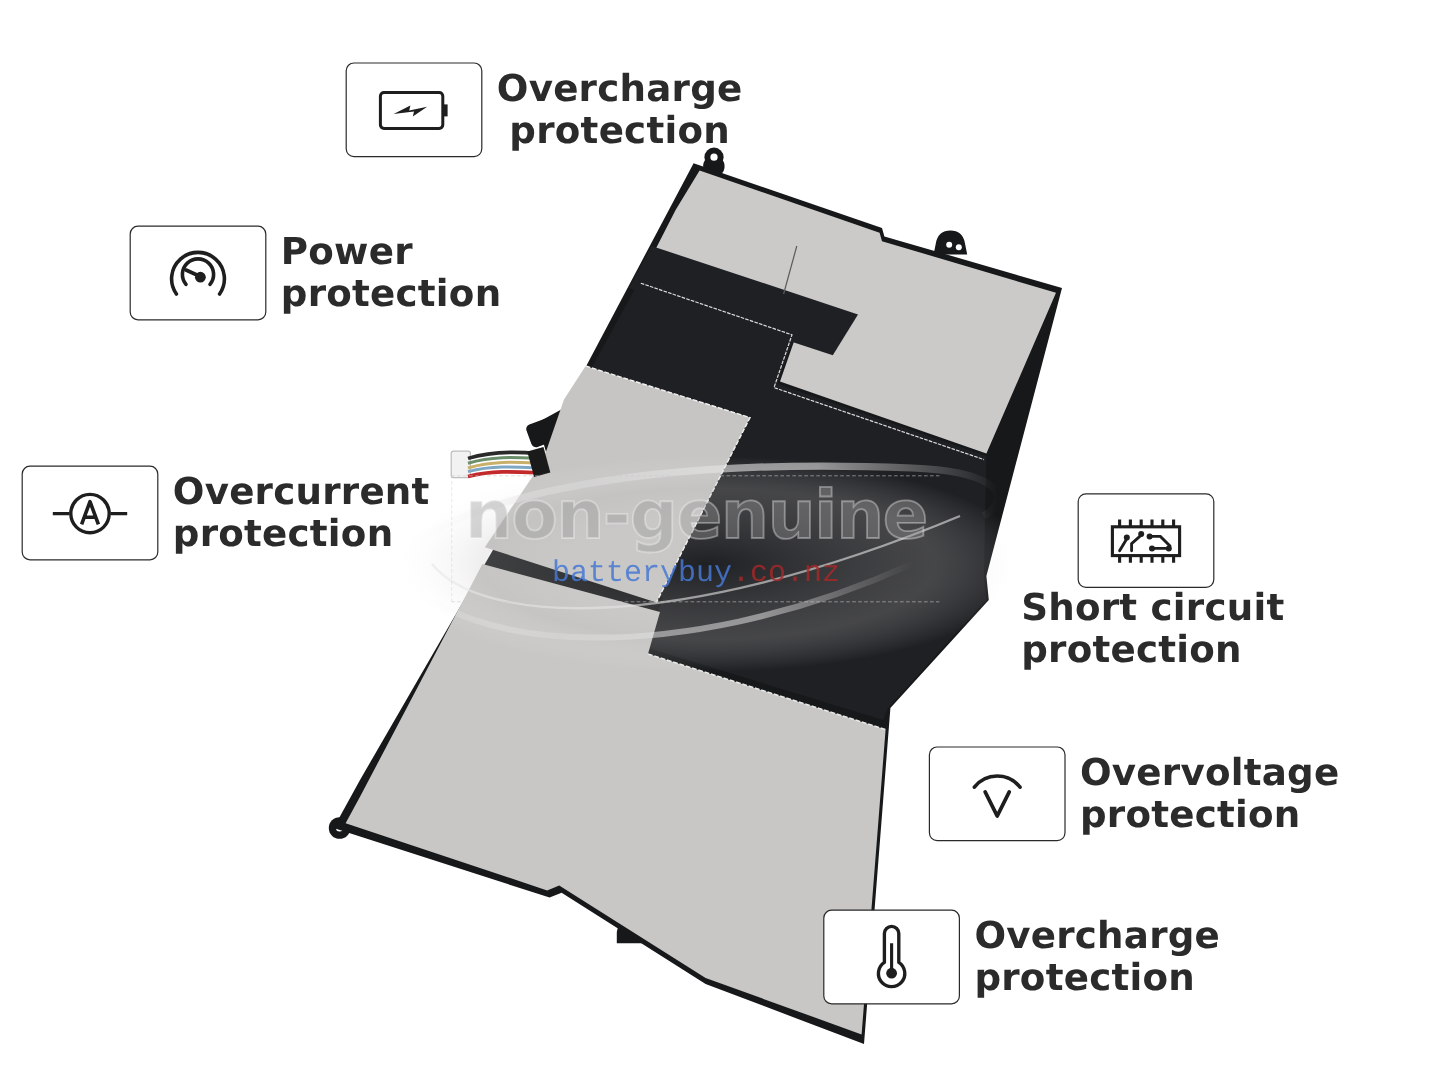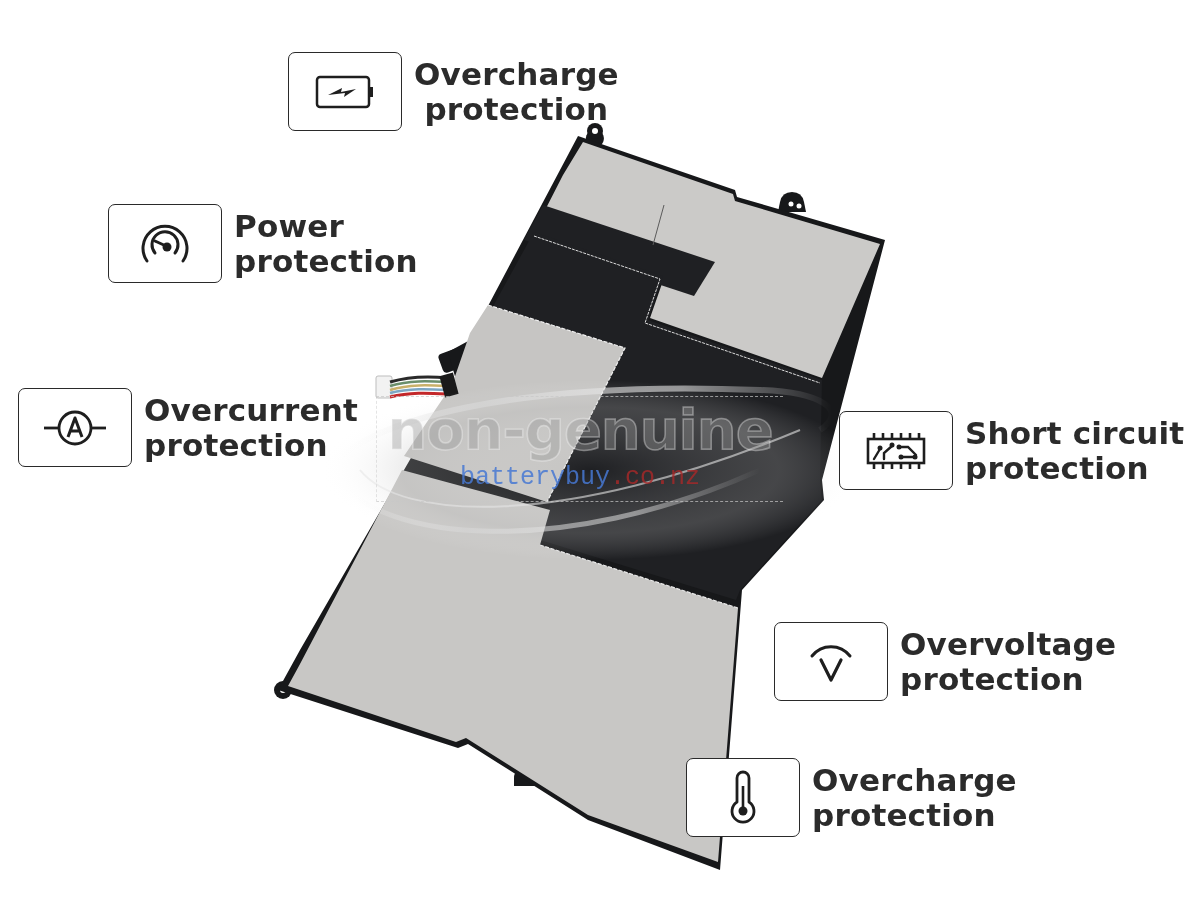--- a/index.html
+++ b/index.html
@@ -134,21 +134,21 @@
         <rect x="54.5" y="12" width="3.5" height="10" fill="#1e1e1e"></rect>
         <path d="M13 20 L27 13 L26 17 L41 14 L29 22 L30 18 Z" fill="#1e1e1e"></path>
       </svg>
     </div>
     <div class="label">
       <span>Overcharge</span>
       <span>protection</span>
     </div>
   </div>
 
-  <div class="feature" style="left:108px; top:204px;justify-content:flex-end;">
+  <div class="feature" style="left:108px; top:188px;justify-content:flex-end;">
     <div class="icon-box" style="width:114px; height:79px;">
       <svg width="56" height="50" viewBox="0 0 56 50">
         <path d="M10 42 A22 22 0 1 1 46 42" fill="none" stroke="#1e1e1e" stroke-width="3" stroke-linecap="round"></path>
         <path d="M18 34 A13 13 0 1 1 38 34" fill="none" stroke="#1e1e1e" stroke-width="3" stroke-linecap="round"></path>
         <line x1="18" y1="22" x2="29" y2="27" stroke="#1e1e1e" stroke-width="3" stroke-linecap="round"></line>
         <circle cx="30" cy="28" r="4.5" fill="#1e1e1e"></circle>
       </svg>
     </div>
     <div class="label">
       <span>Power</span>
@@ -164,21 +164,21 @@
         <circle cx="33" cy="21" r="16" fill="none" stroke="#1e1e1e" stroke-width="2.8"></circle>
         <path d="M26 30 L33 11 L40 30 M28.5 24 L37.5 24" fill="none" stroke="#1e1e1e" stroke-width="3" stroke-linejoin="round"></path>
       </svg>
     </div>
     <div class="label">
       <span>Overcurrent</span>
       <span>protection</span>
     </div>
   </div>
 
-  <div class="feature" style="left:839px; top:411px;">
+  <div class="feature" style="left:839px; top:411px;flex-direction:column;">
     <div class="icon-box" style="width:114px; height:79px;">
       <svg width="64" height="44" viewBox="0 0 64 44">
         <g stroke="#1e1e1e" stroke-width="2.6">
           <line x1="10" y1="4" x2="10" y2="10"></line>
             <line x1="19" y1="4" x2="19" y2="10"></line>
             <line x1="28" y1="4" x2="28" y2="10"></line>
           <line x1="37" y1="4" x2="37" y2="10"></line>
             <line x1="46" y1="4" x2="46" y2="10"></line>
             <line x1="55" y1="4" x2="55" y2="10"></line>
           <line x1="10" y1="34" x2="10" y2="40"></line>

